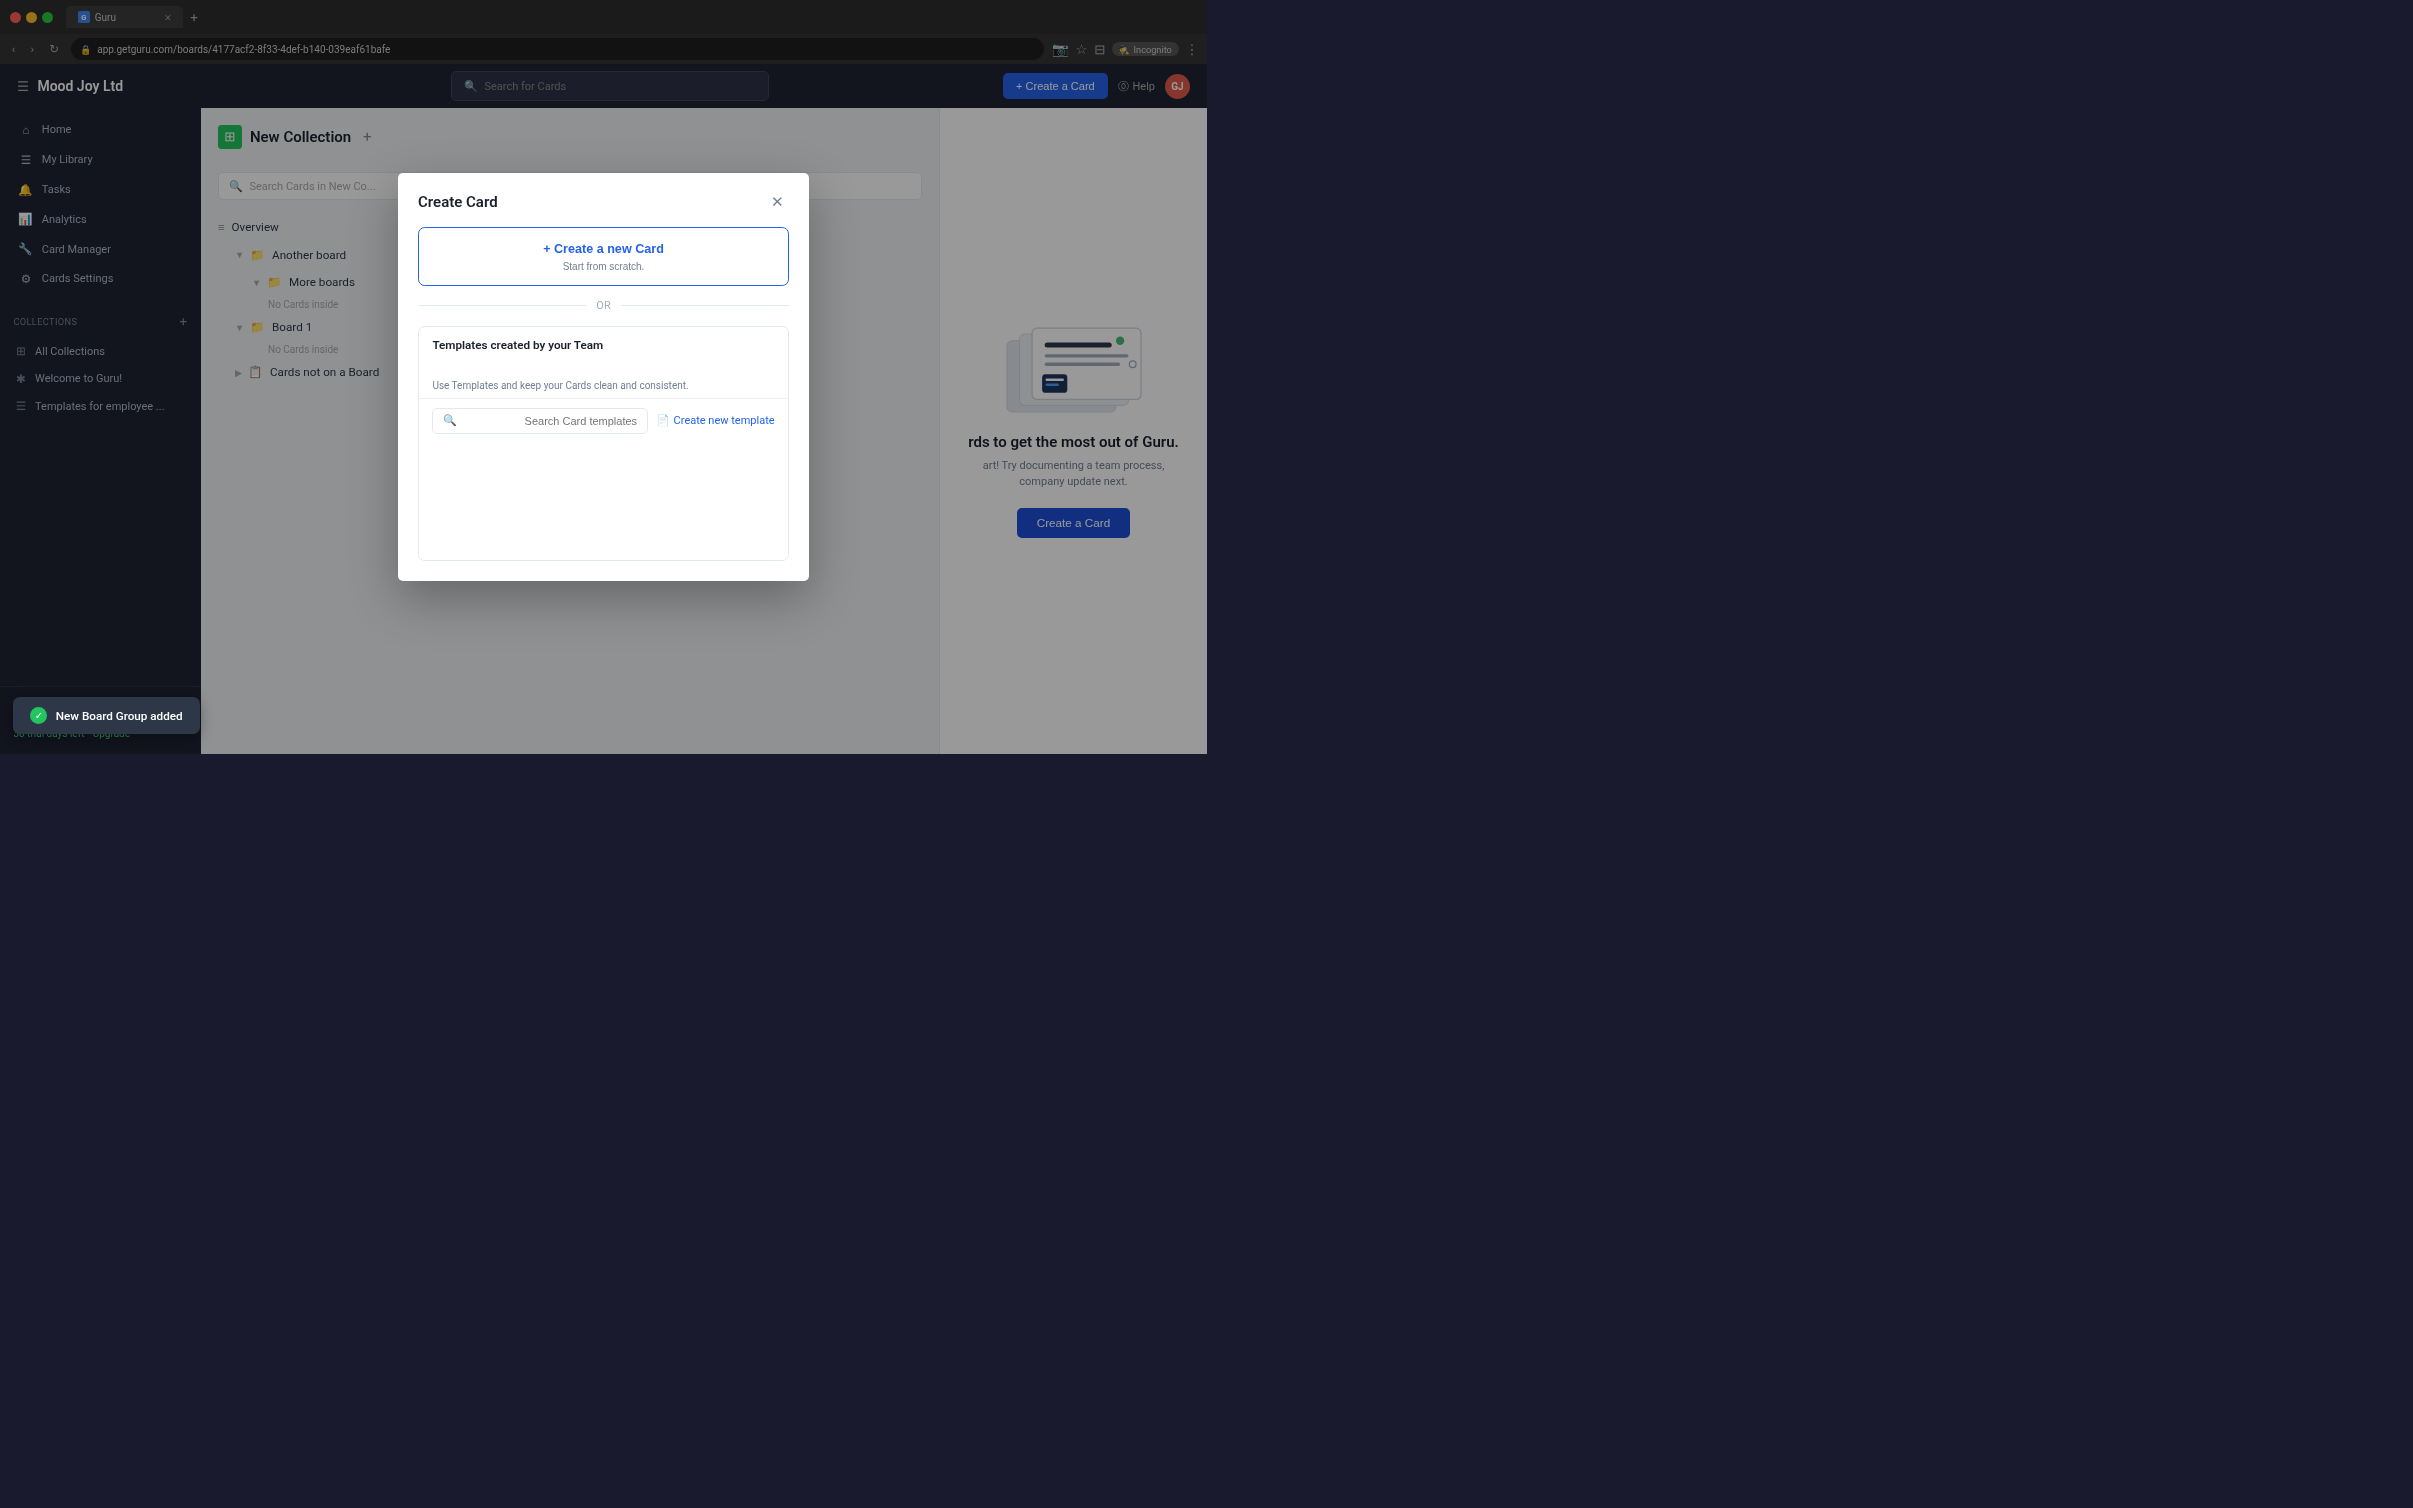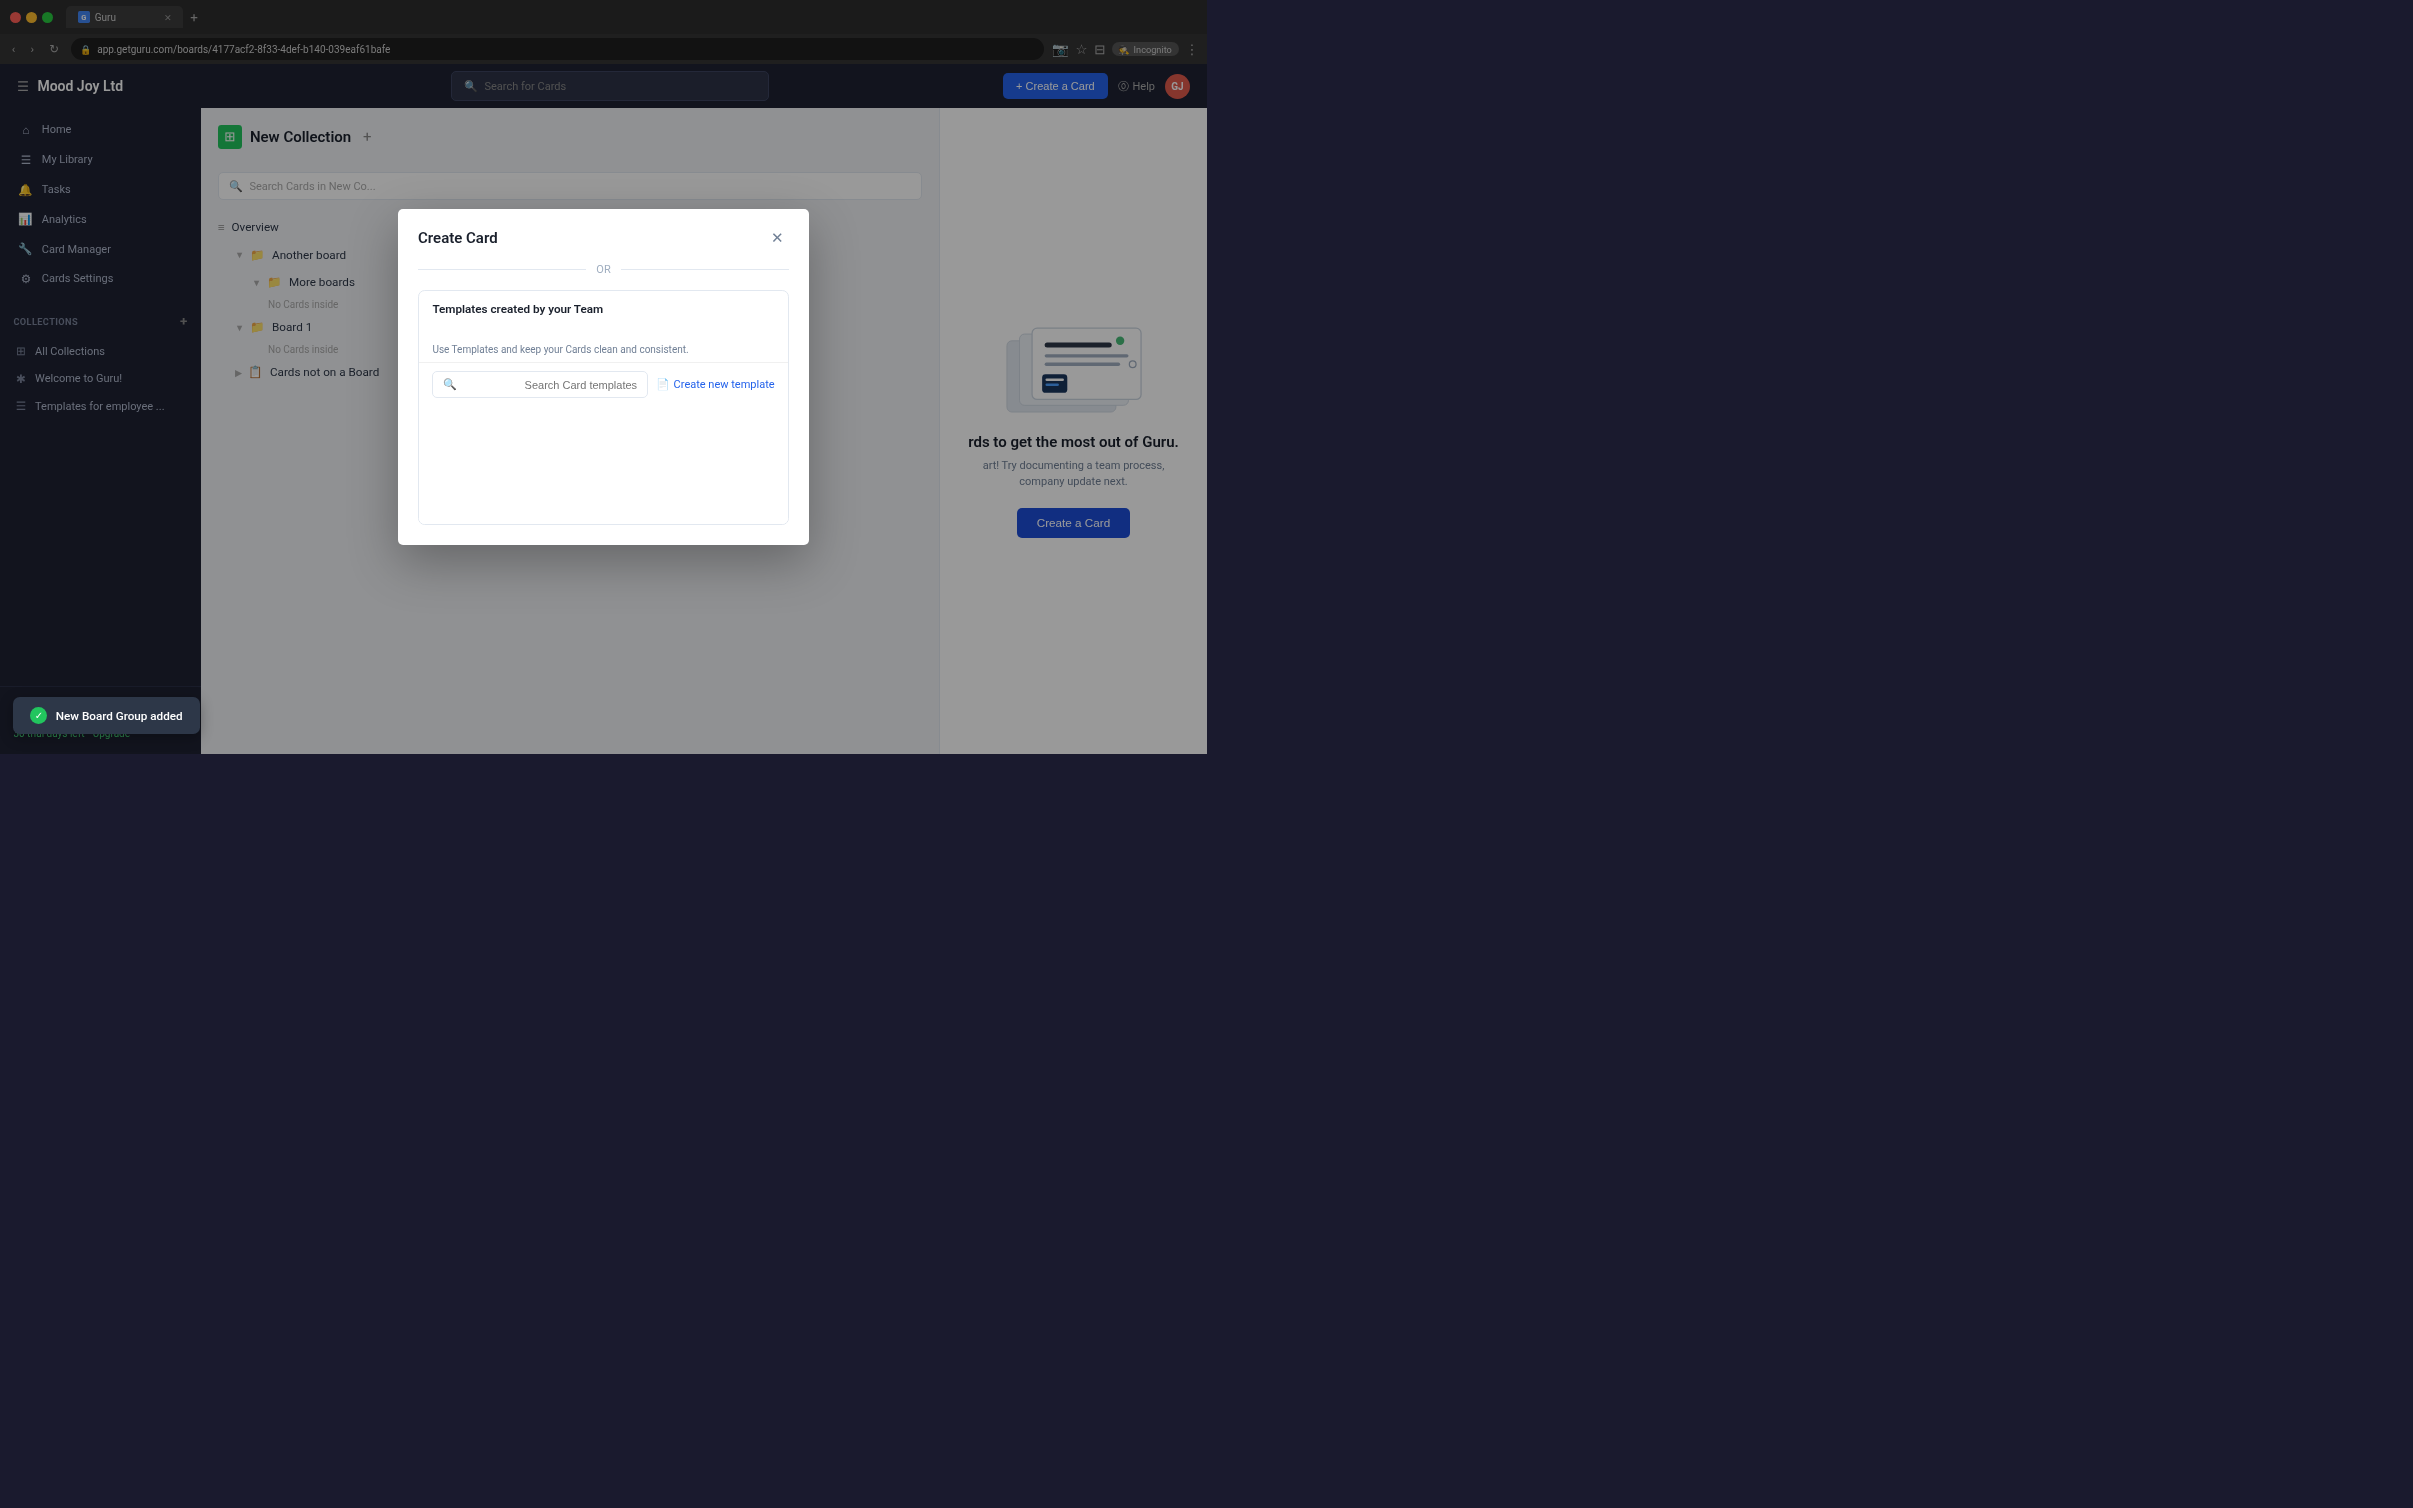--- a/index.html
+++ b/index.html
@@ -233,21 +233,21 @@
       margin: 0.8px 5px;
     }
     .nav-item .nav-icon { font-size: 11.7px; width: 15px; text-align: center; }
 
     .sidebar-section-header {
       display: flex;
       align-items: center;
       justify-content: space-between;
       padding: 6.7px 13.4px;
       font-size: 9.2px;
-      font-weight: 700;
+      font-weight: 400;
       color: #7a8399;
       text-transform: uppercase;
       letter-spacing: 0.4px;
       margin-top: 6.7px;
     }
     .collections-list {
       padding: 1.7px 0;
     }
     .collection-item {
       display: flex;
@@ -791,20 +791,24 @@
   </div>
 
   <div class="modal-overlay">
     <div class="modal">
       <div class="modal-header">
         <span class="modal-title">Create Card</span>
         <span class="modal-close">✕</span>
       </div>
       <div class="modal-body">
 
+        <button class="create-new-card-btn">
+          <span class="create-new-card-label">+ Create a new Card</span>
+          <span class="create-new-card-sub">Start from scratch.</span>
+        </button>
 
         <div class="or-divider">
           <span>OR</span>
         </div>
 
         <div class="templates-section">
           <div class="templates-header">
             <div class="templates-title">Templates created by your Team</div>
             <div class="templates-subtitle">Use Templates and keep your Cards clean and consistent.</div>
           </div>

